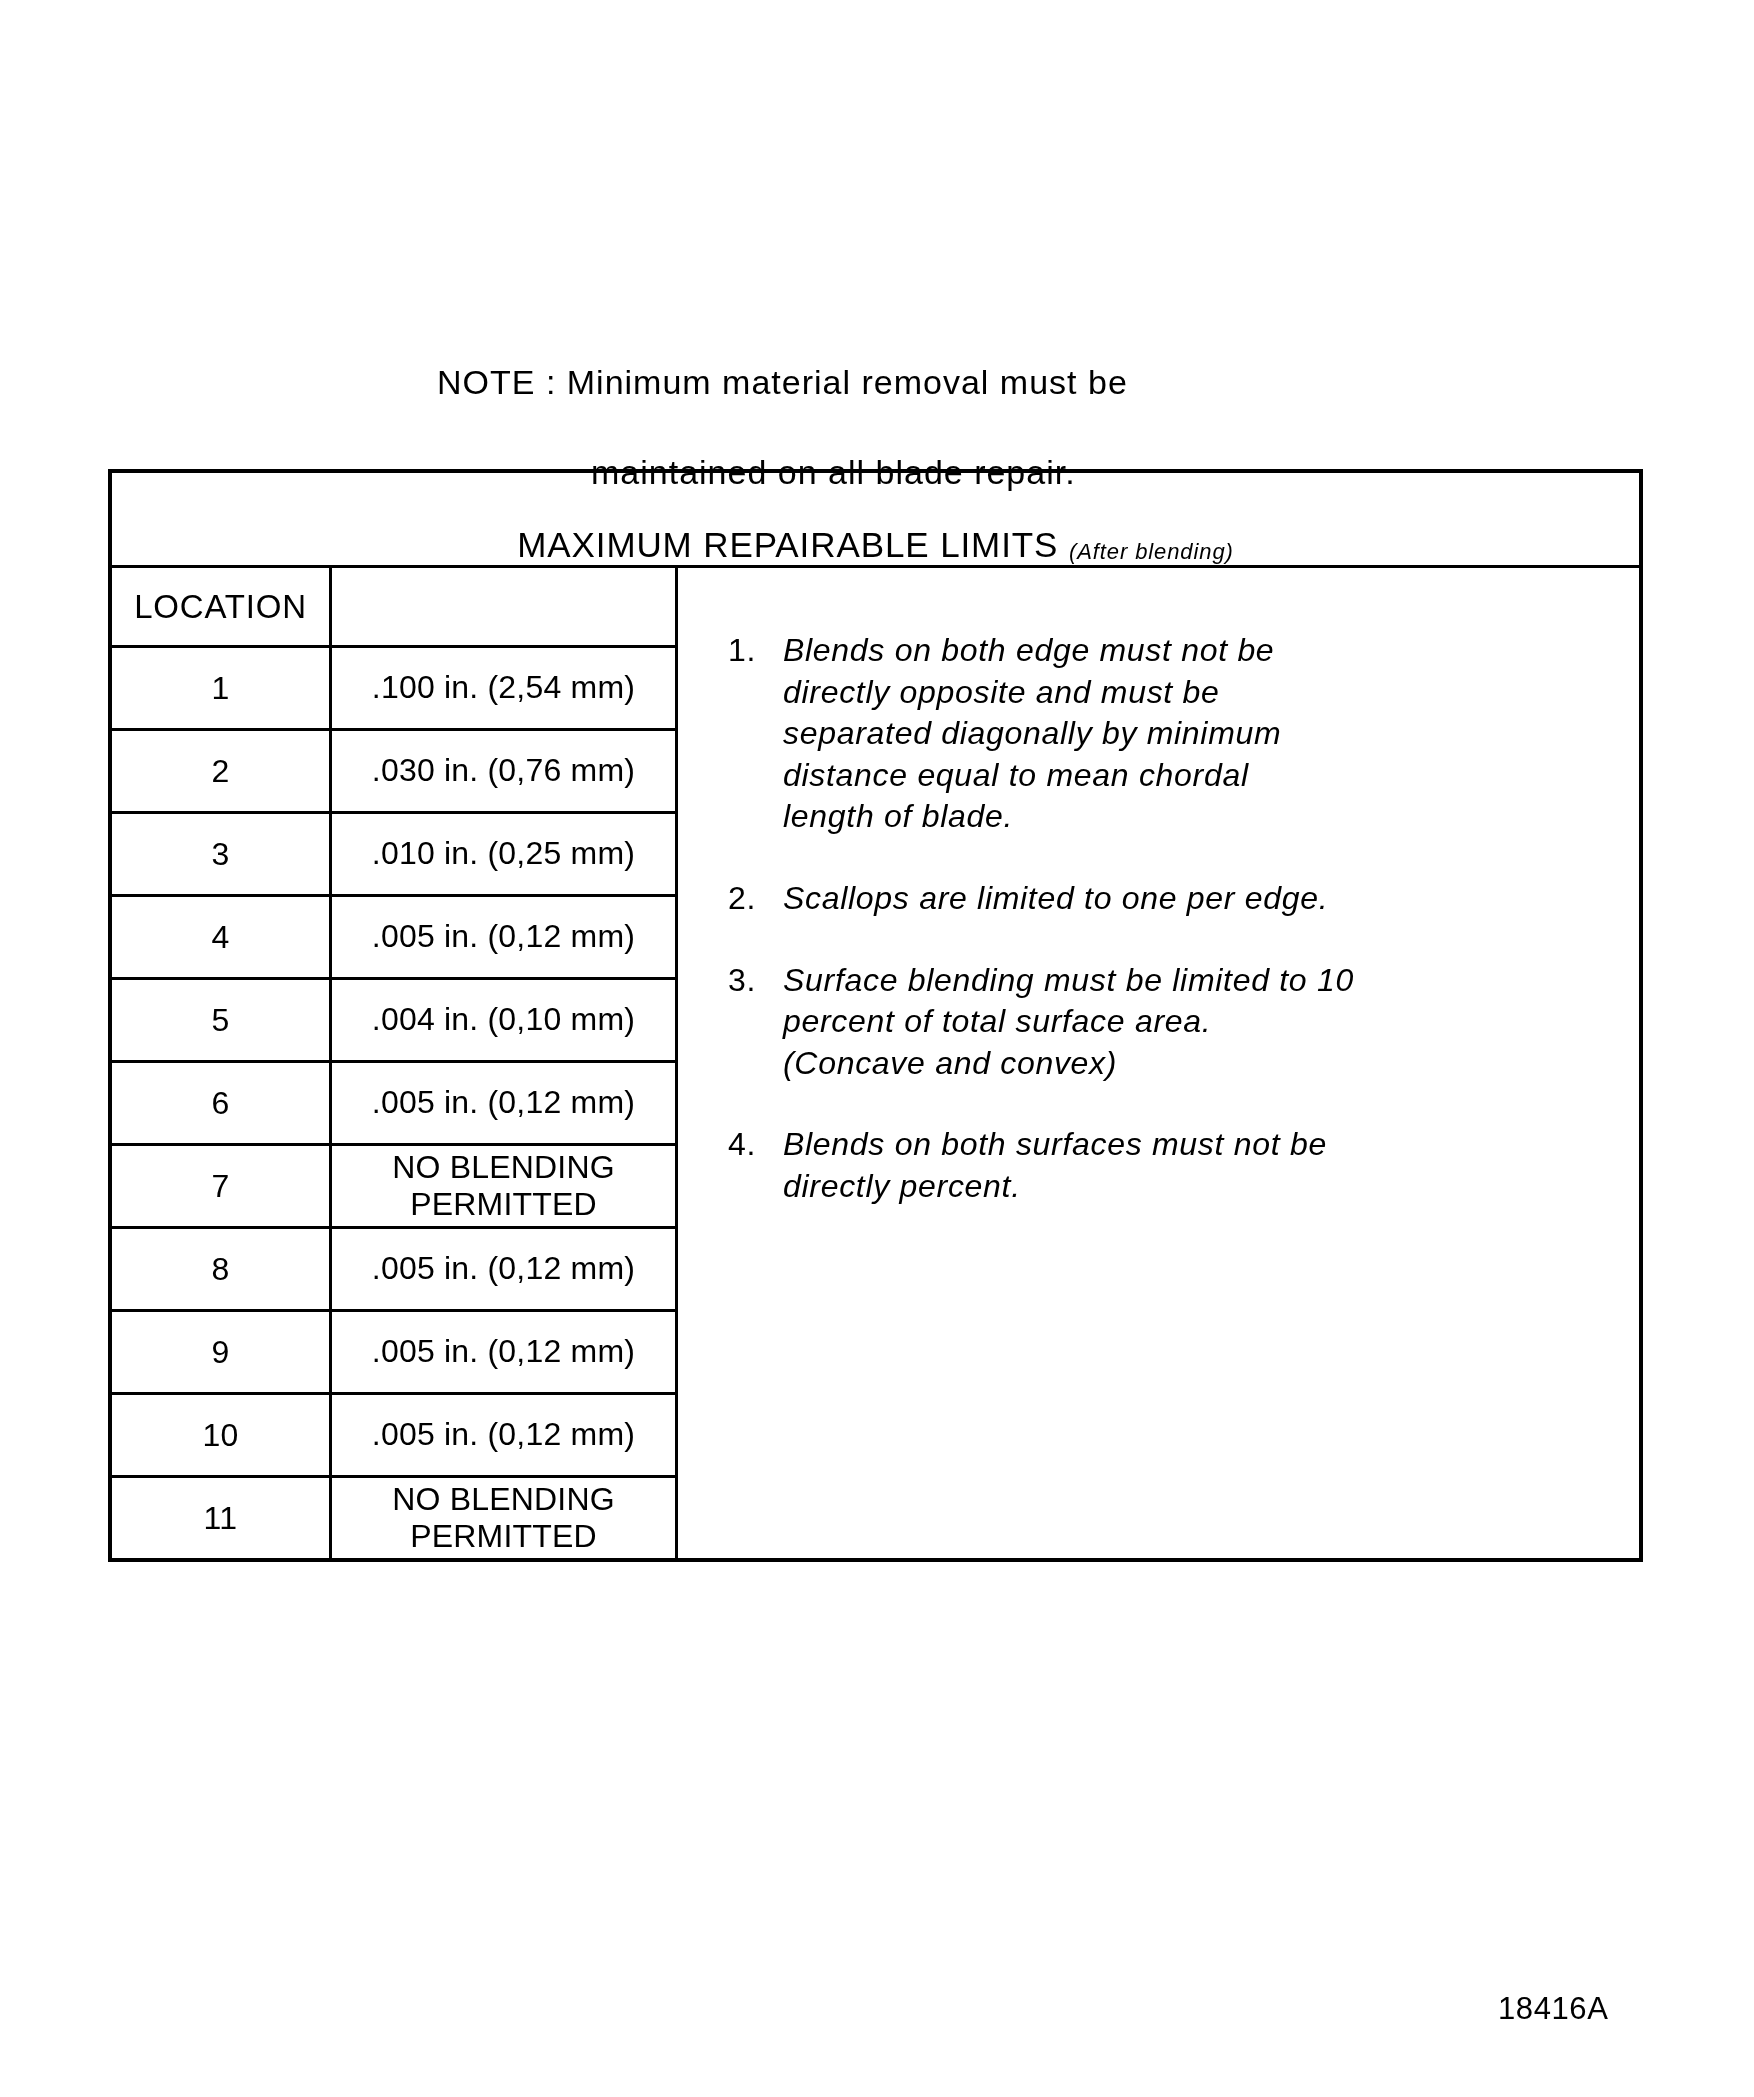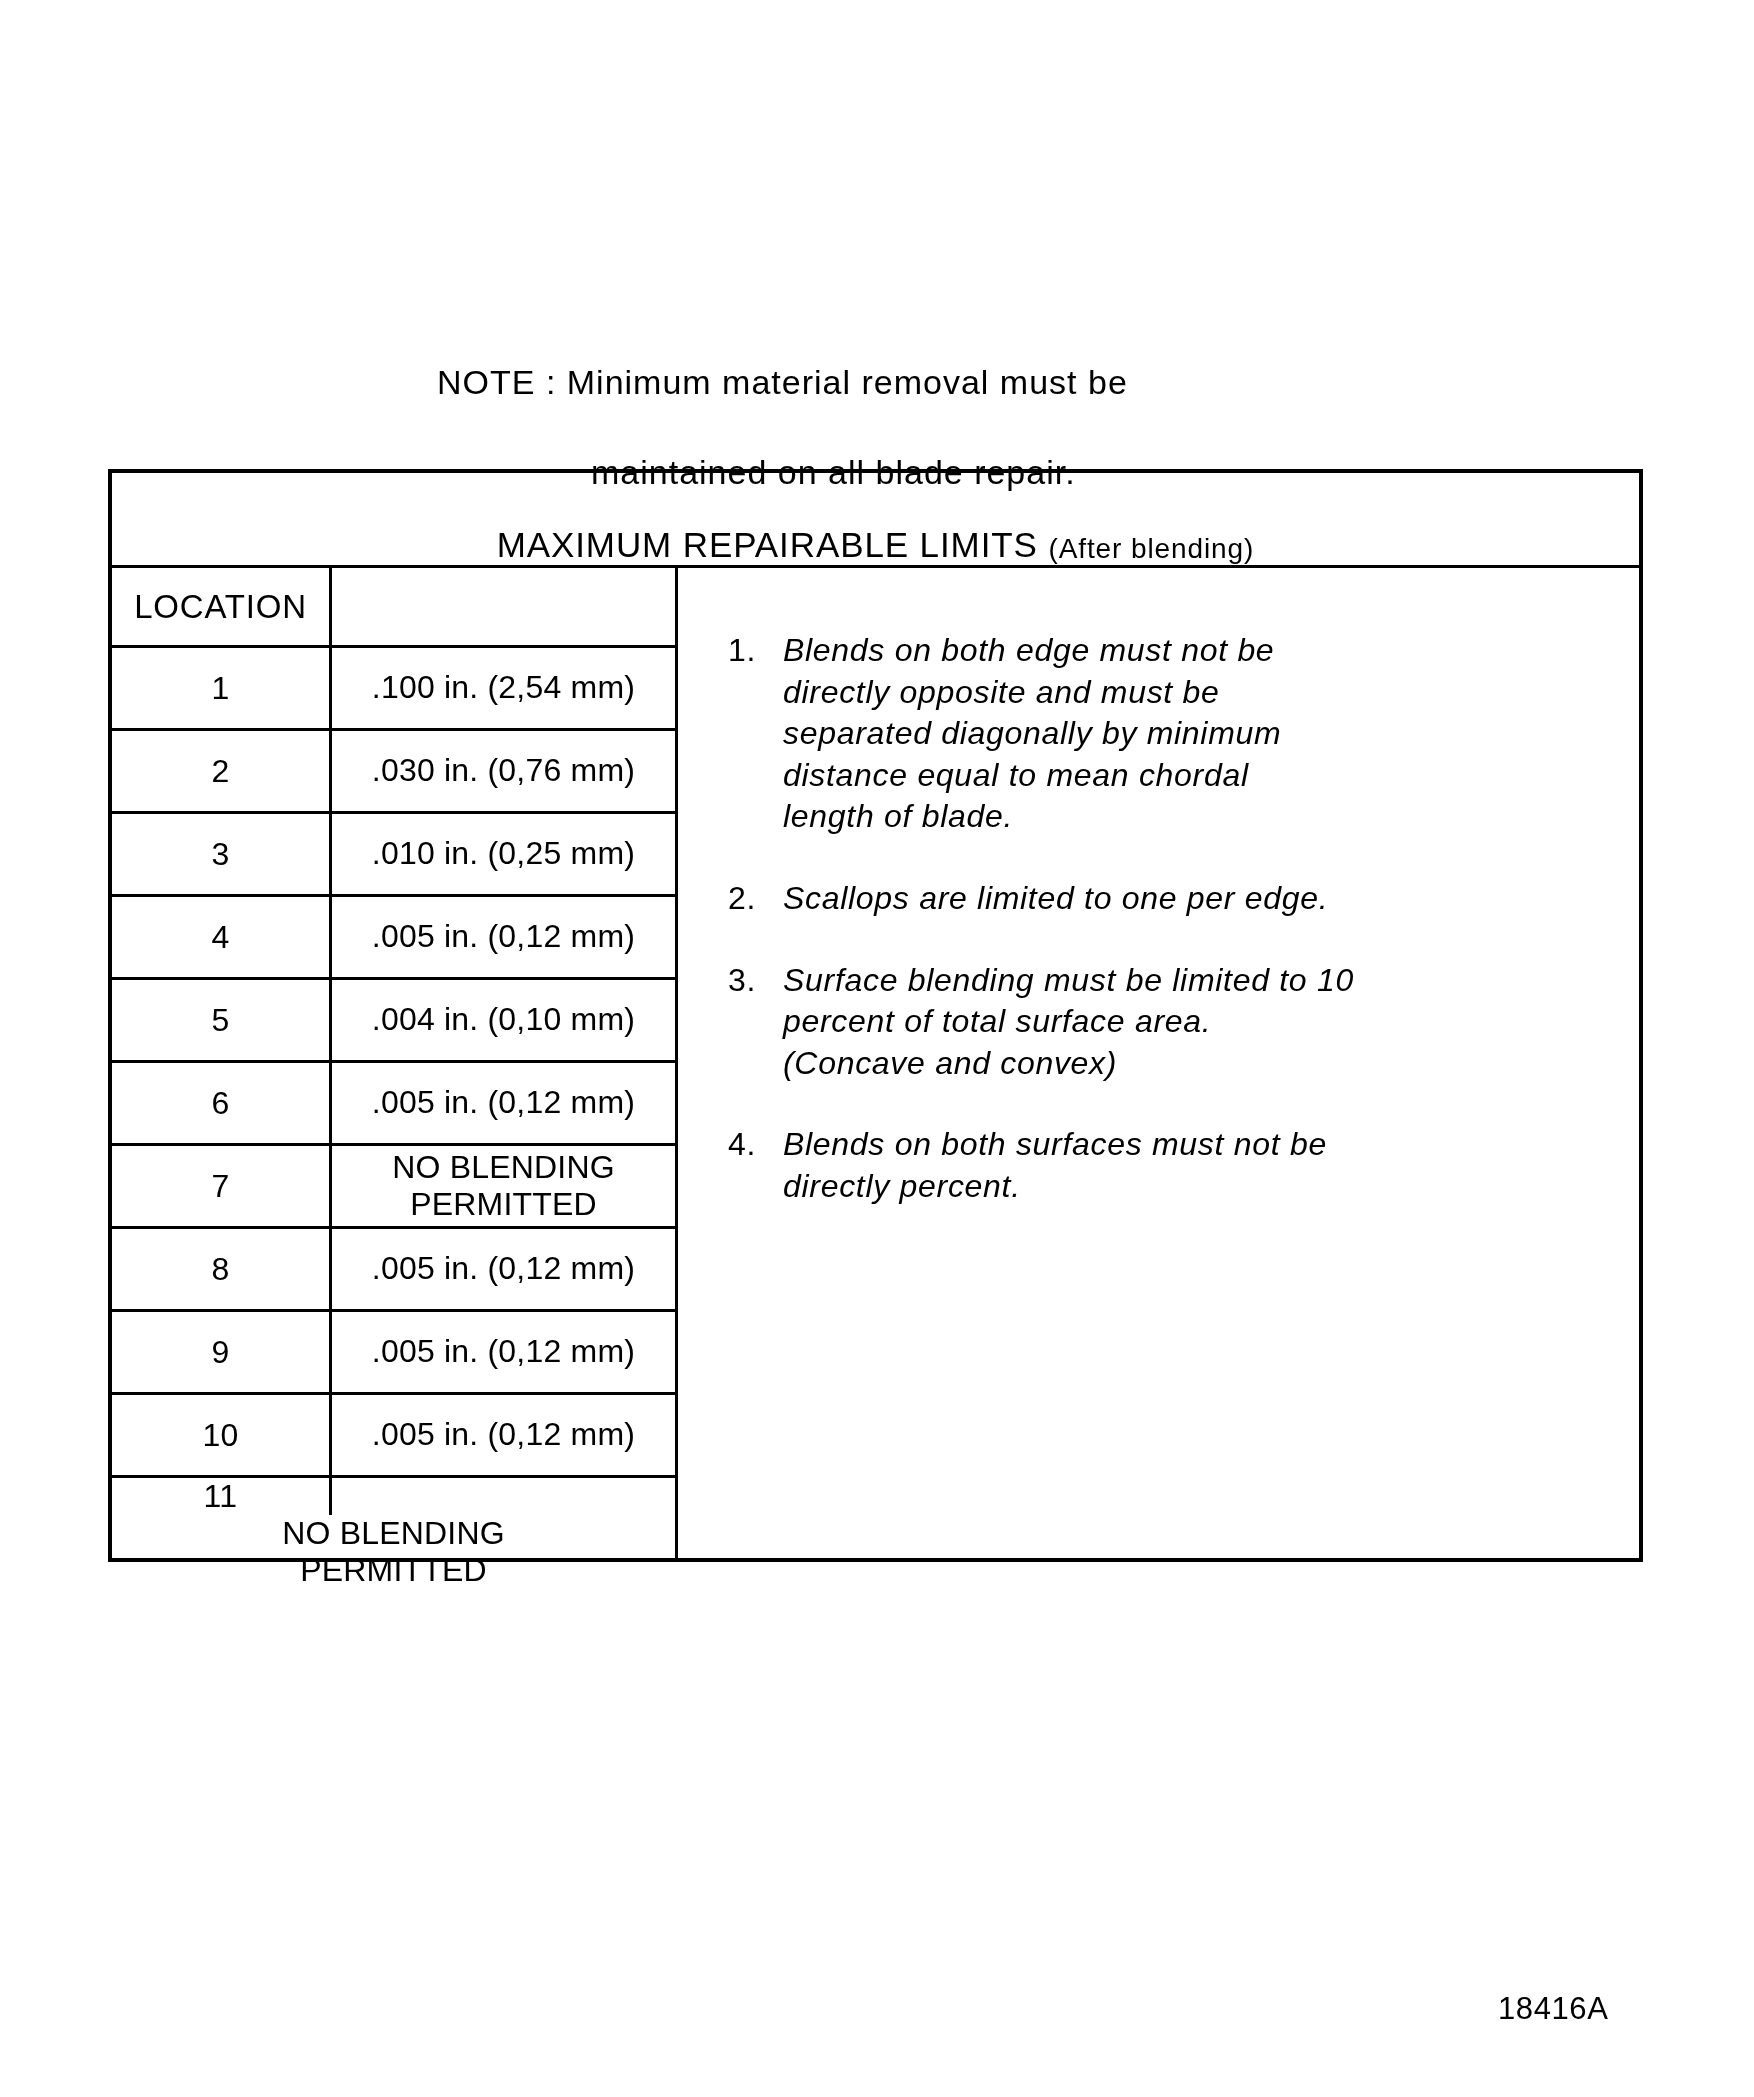--- a/index.html
+++ b/index.html
@@ -60,21 +60,22 @@
     height: 95px;
     border-bottom: 3.9px solid #000;
     box-sizing: border-box;
     display: flex;
     align-items: flex-end;
     justify-content: center;
     font-size: 35px;
     letter-spacing: 0.9px;
   }
   .frame-title .small {
-    font-size: 28px;
+    font-size: 22px;
+    font-style: italic;
   }
 
   .body-area {
     position: absolute;
     left: 0;
     top: 95px;
     right: 0;
     bottom: 0;
     display: flex;
   }
@@ -89,21 +90,20 @@
   }
   .lt-row {
     display: flex;
     border-bottom: 3.2px solid #000;
     box-sizing: border-box;
     flex: 1 1 0;
     min-height: 0;
   }
   .lt-row:last-child {
     border-bottom: none;
-    flex-direction: column;
   }
   .lt-head {
     flex: 0 0 80px;
   }
   .lt-cell-loc {
     width: 220px;
     border-right: 3.2px solid #000;
     box-sizing: border-box;
     display: flex;
     align-items: center;

